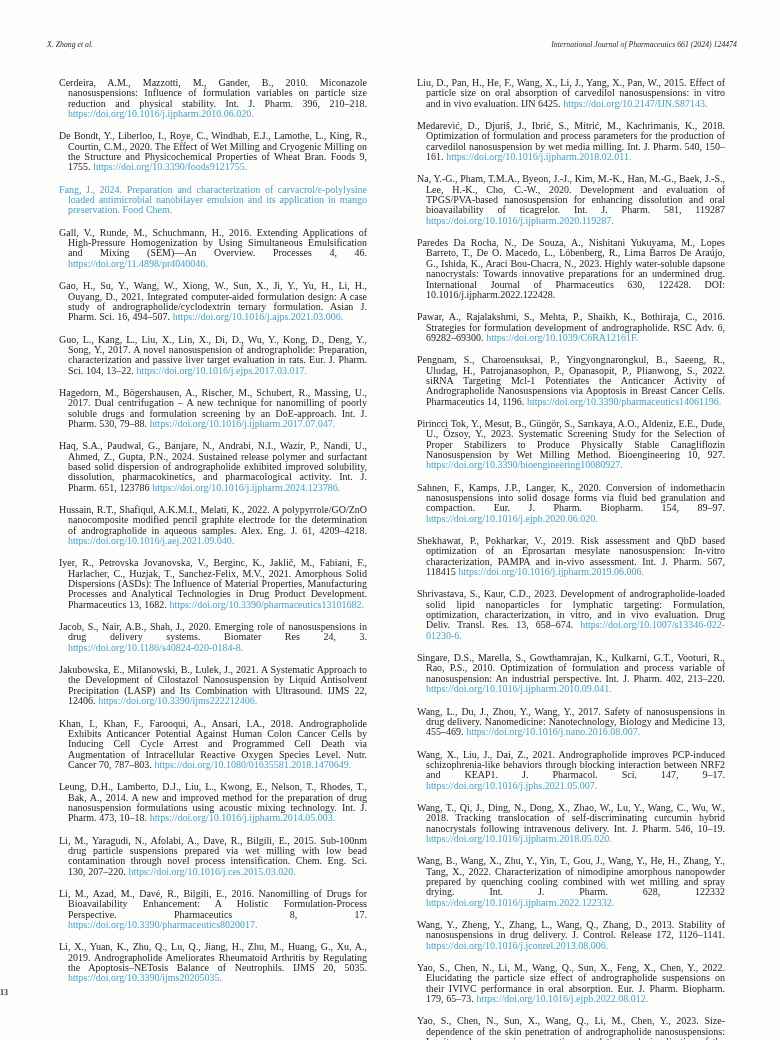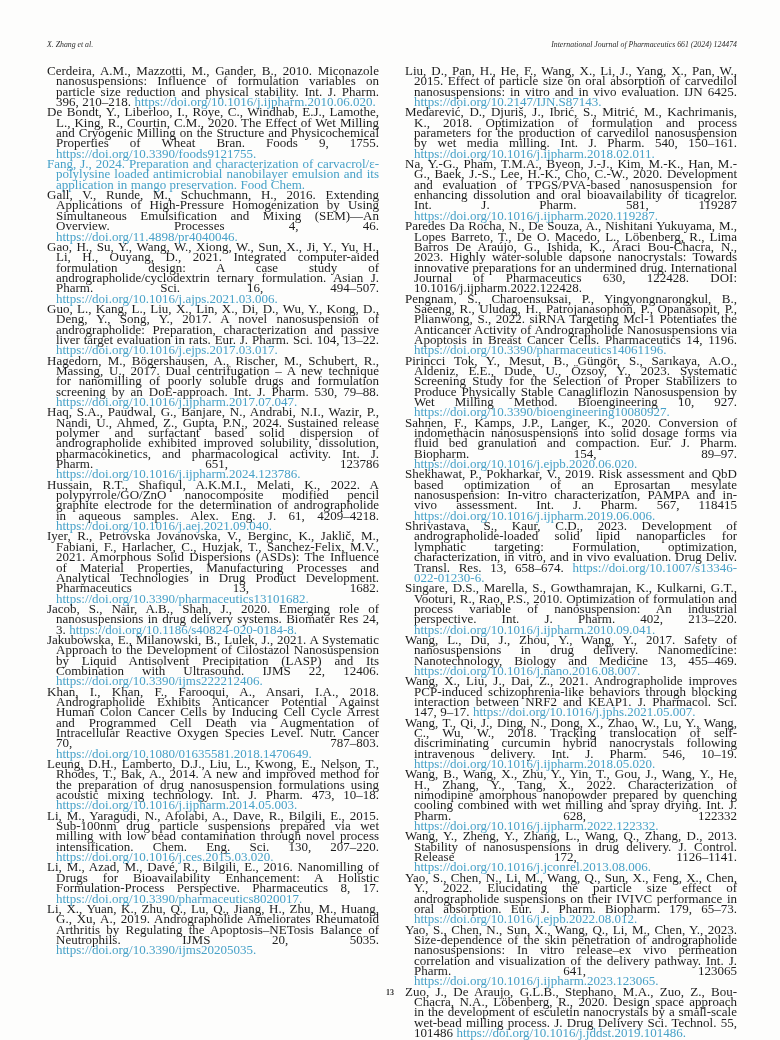--- a/index.html
+++ b/index.html
@@ -27,36 +27,36 @@
   }
   .columns {
     position: absolute;
     top: 66px; left: 47px;
     width: 690px;
     display: flex;
     gap: 26px;
   }
   .col { width: 332px; }
   p.ref {
-    margin: 0;
-    font-size: 13px;
+    margin: 12px;
+    font-size: 10px;
     line-height: 10.35px;
     text-align: justify;
     padding-left: 9px;
     text-indent: -9px;
     color: #1c1c1c;
     word-spacing: 0.2px;
   }
   .doi-link { color: var(--link-color, #47a1c8); }
   .ref-text { color: inherit; }
   .footer {
     position: absolute;
     top: 988px; left: 0;
     width: 100%;
-    text-align: center;
+    text-align: left;
     font-size: 8px;
     color: #333;
     font-weight: bold;
   }
 </style>
 </head>
 <body>
 
 <div class="page">
   <div class="header">
@@ -81,20 +81,21 @@
         <p class="ref"><span class="ref-text">Leung, D.H., Lamberto, D.J., Liu, L., Kwong, E., Nelson, T., Rhodes, T., Bak, A., 2014. A new and improved method for the preparation of drug nanosuspension formulations using acoustic mixing technology. Int. J. Pharm. 473, 10–18. </span><span class="doi-link">https://doi.org/10.1016/j.ijpharm.2014.05.003.</span></p>
         <p class="ref"><span class="ref-text">Li, M., Yaragudi, N., Afolabi, A., Dave, R., Bilgili, E., 2015. Sub-100nm drug particle suspensions prepared via wet milling with low bead contamination through novel process intensification. Chem. Eng. Sci. 130, 207–220. </span><span class="doi-link">https://doi.org/10.1016/j.ces.2015.03.020.</span></p>
         <p class="ref"><span class="ref-text">Li, M., Azad, M., Davé, R., Bilgili, E., 2016. Nanomilling of Drugs for Bioavailability Enhancement: A Holistic Formulation-Process Perspective. Pharmaceutics 8, 17. </span><span class="doi-link">https://doi.org/10.3390/pharmaceutics8020017.</span></p>
         <p class="ref"><span class="ref-text">Li, X., Yuan, K., Zhu, Q., Lu, Q., Jiang, H., Zhu, M., Huang, G., Xu, A., 2019. Andrographolide Ameliorates Rheumatoid Arthritis by Regulating the Apoptosis–NETosis Balance of Neutrophils. IJMS 20, 5035. </span><span class="doi-link">https://doi.org/10.3390/ijms20205035.</span></p>
       </div>
     <div class="col" id="refs-right">
         <p class="ref"><span class="ref-text">Liu, D., Pan, H., He, F., Wang, X., Li, J., Yang, X., Pan, W., 2015. Effect of particle size on oral absorption of carvedilol nanosuspensions: in vitro and in vivo evaluation. IJN 6425. </span><span class="doi-link">https://doi.org/10.2147/IJN.S87143.</span></p>
         <p class="ref"><span class="ref-text">Medarević, D., Djuriš, J., Ibrić, S., Mitrić, M., Kachrimanis, K., 2018. Optimization of formulation and process parameters for the production of carvedilol nanosuspension by wet media milling. Int. J. Pharm. 540, 150–161. </span><span class="doi-link">https://doi.org/10.1016/j.ijpharm.2018.02.011.</span></p>
         <p class="ref"><span class="ref-text">Na, Y.-G., Pham, T.M.A., Byeon, J.-J., Kim, M.-K., Han, M.-G., Baek, J.-S., Lee, H.-K., Cho, C.-W., 2020. Development and evaluation of TPGS/PVA-based nanosuspension for enhancing dissolution and oral bioavailability of ticagrelor. Int. J. Pharm. 581, 119287 </span><span class="doi-link">https://doi.org/10.1016/j.ijpharm.2020.119287.</span></p>
         <p class="ref"><span class="ref-text">Paredes Da Rocha, N., De Souza, A., Nishitani Yukuyama, M., Lopes Barreto, T., De O. Macedo, L., Löbenberg, R., Lima Barros De Araújo, G., Ishida, K., Araci Bou-Chacra, N., 2023. Highly water-soluble dapsone nanocrystals: Towards innovative preparations for an undermined drug. International Journal of Pharmaceutics 630, 122428. DOI: 10.1016/j.ijpharm.2022.122428.</span></p>
+        <p class="ref"><span class="ref-text">Pawar, A., Rajalakshmi, S., Mehta, P., Shaikh, K., Bothiraja, C., 2016. Strategies for formulation development of andrographolide. RSC Adv. 6, 69282–69300. </span><span class="doi-link">https://doi.org/10.1039/C6RA12161F.</span></p>
         <p class="ref"><span class="ref-text">Pengnam, S., Charoensuksai, P., Yingyongnarongkul, B., Saeeng, R., Uludag, H., Patrojanasophon, P., Opanasopit, P., Plianwong, S., 2022. siRNA Targeting Mcl-1 Potentiates the Anticancer Activity of Andrographolide Nanosuspensions via Apoptosis in Breast Cancer Cells. Pharmaceutics 14, 1196. </span><span class="doi-link">https://doi.org/10.3390/pharmaceutics14061196.</span></p>
         <p class="ref"><span class="ref-text">Pirincci Tok, Y., Mesut, B., Güngör, S., Sarıkaya, A.O., Aldeniz, E.E., Dude, U., Özsoy, Y., 2023. Systematic Screening Study for the Selection of Proper Stabilizers to Produce Physically Stable Canagliflozin Nanosuspension by Wet Milling Method. Bioengineering 10, 927. </span><span class="doi-link">https://doi.org/10.3390/bioengineering10080927.</span></p>
         <p class="ref"><span class="ref-text">Sahnen, F., Kamps, J.P., Langer, K., 2020. Conversion of indomethacin nanosuspensions into solid dosage forms via fluid bed granulation and compaction. Eur. J. Pharm. Biopharm. 154, 89–97. </span><span class="doi-link">https://doi.org/10.1016/j.ejpb.2020.06.020.</span></p>
         <p class="ref"><span class="ref-text">Shekhawat, P., Pokharkar, V., 2019. Risk assessment and QbD based optimization of an Eprosartan mesylate nanosuspension: In-vitro characterization, PAMPA and in-vivo assessment. Int. J. Pharm. 567, 118415 </span><span class="doi-link">https://doi.org/10.1016/j.ijpharm.2019.06.006.</span></p>
         <p class="ref"><span class="ref-text">Shrivastava, S., Kaur, C.D., 2023. Development of andrographolide-loaded solid lipid nanoparticles for lymphatic targeting: Formulation, optimization, characterization, in vitro, and in vivo evaluation. Drug Deliv. Transl. Res. 13, 658–674. </span><span class="doi-link">https://doi.org/10.1007/s13346-022-01230-6.</span></p>
         <p class="ref"><span class="ref-text">Singare, D.S., Marella, S., Gowthamrajan, K., Kulkarni, G.T., Vooturi, R., Rao, P.S., 2010. Optimization of formulation and process variable of nanosuspension: An industrial perspective. Int. J. Pharm. 402, 213–220. </span><span class="doi-link">https://doi.org/10.1016/j.ijpharm.2010.09.041.</span></p>
         <p class="ref"><span class="ref-text">Wang, L., Du, J., Zhou, Y., Wang, Y., 2017. Safety of nanosuspensions in drug delivery. Nanomedicine: Nanotechnology, Biology and Medicine 13, 455–469. </span><span class="doi-link">https://doi.org/10.1016/j.nano.2016.08.007.</span></p>
         <p class="ref"><span class="ref-text">Wang, X., Liu, J., Dai, Z., 2021. Andrographolide improves PCP-induced schizophrenia-like behaviors through blocking interaction between NRF2 and KEAP1. J. Pharmacol. Sci. 147, 9–17. </span><span class="doi-link">https://doi.org/10.1016/j.jphs.2021.05.007.</span></p>
         <p class="ref"><span class="ref-text">Wang, T., Qi, J., Ding, N., Dong, X., Zhao, W., Lu, Y., Wang, C., Wu, W., 2018. Tracking translocation of self-discriminating curcumin hybrid nanocrystals following intravenous delivery. Int. J. Pharm. 546, 10–19. </span><span class="doi-link">https://doi.org/10.1016/j.ijpharm.2018.05.020.</span></p>
         <p class="ref"><span class="ref-text">Wang, B., Wang, X., Zhu, Y., Yin, T., Gou, J., Wang, Y., He, H., Zhang, Y., Tang, X., 2022. Characterization of nimodipine amorphous nanopowder prepared by quenching cooling combined with wet milling and spray drying. Int. J. Pharm. 628, 122332 </span><span class="doi-link">https://doi.org/10.1016/j.ijpharm.2022.122332.</span></p>

